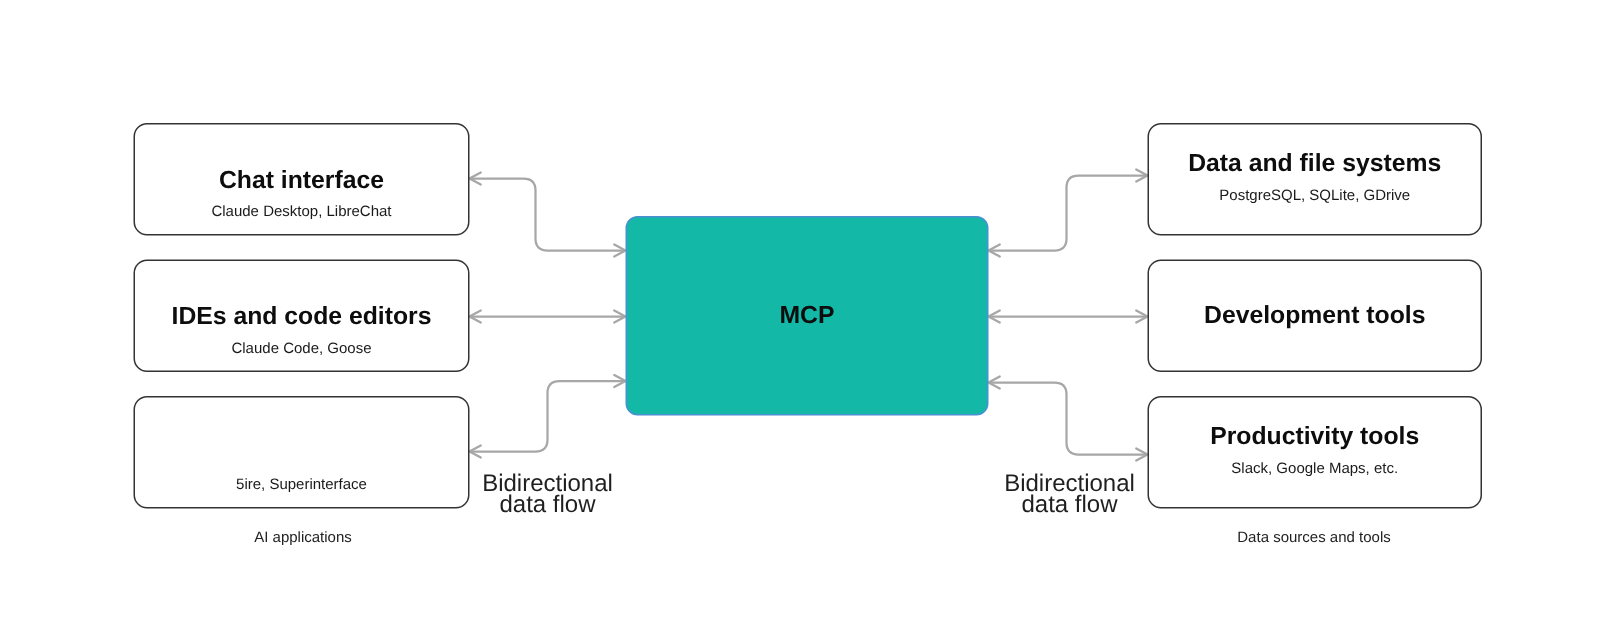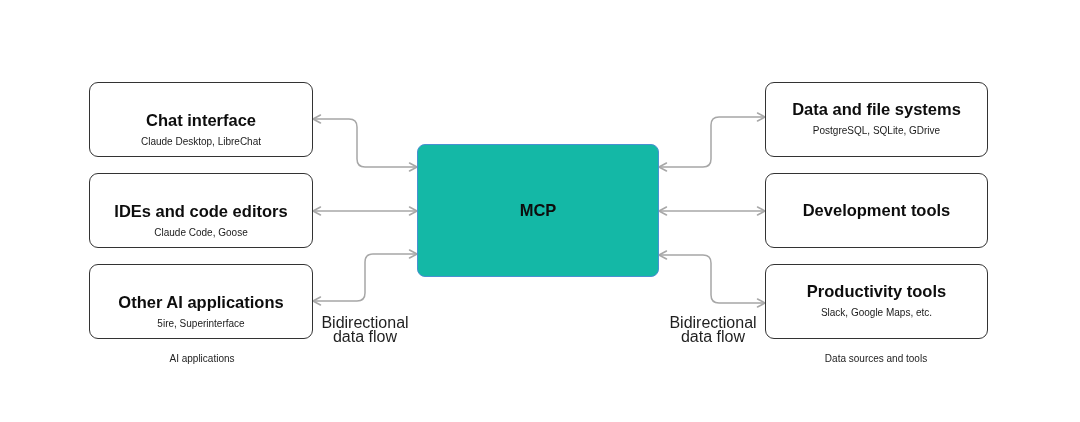--- a/index.html
+++ b/index.html
@@ -97,21 +97,20 @@
 
   <div class="node left-col row-1">
     <div class="title">Chat interface</div>
     <div class="subtitle">Claude Desktop, LibreChat</div>
   </div>
   <div class="node left-col row-2">
     <div class="title">IDEs and code editors</div>
     <div class="subtitle">Claude Code, Goose</div>
   </div>
   <div class="node left-col row-3">
-    <div class="title">Other AI applications</div>
     <div class="subtitle">5ire, Superinterface</div>
   </div>
 
   <div class="node center">
     <div class="title">MCP</div>
   </div>
 
   <div class="node right-col row-1">
     <div class="title">Data and file systems</div>
     <div class="subtitle">PostgreSQL, SQLite, GDrive</div>

